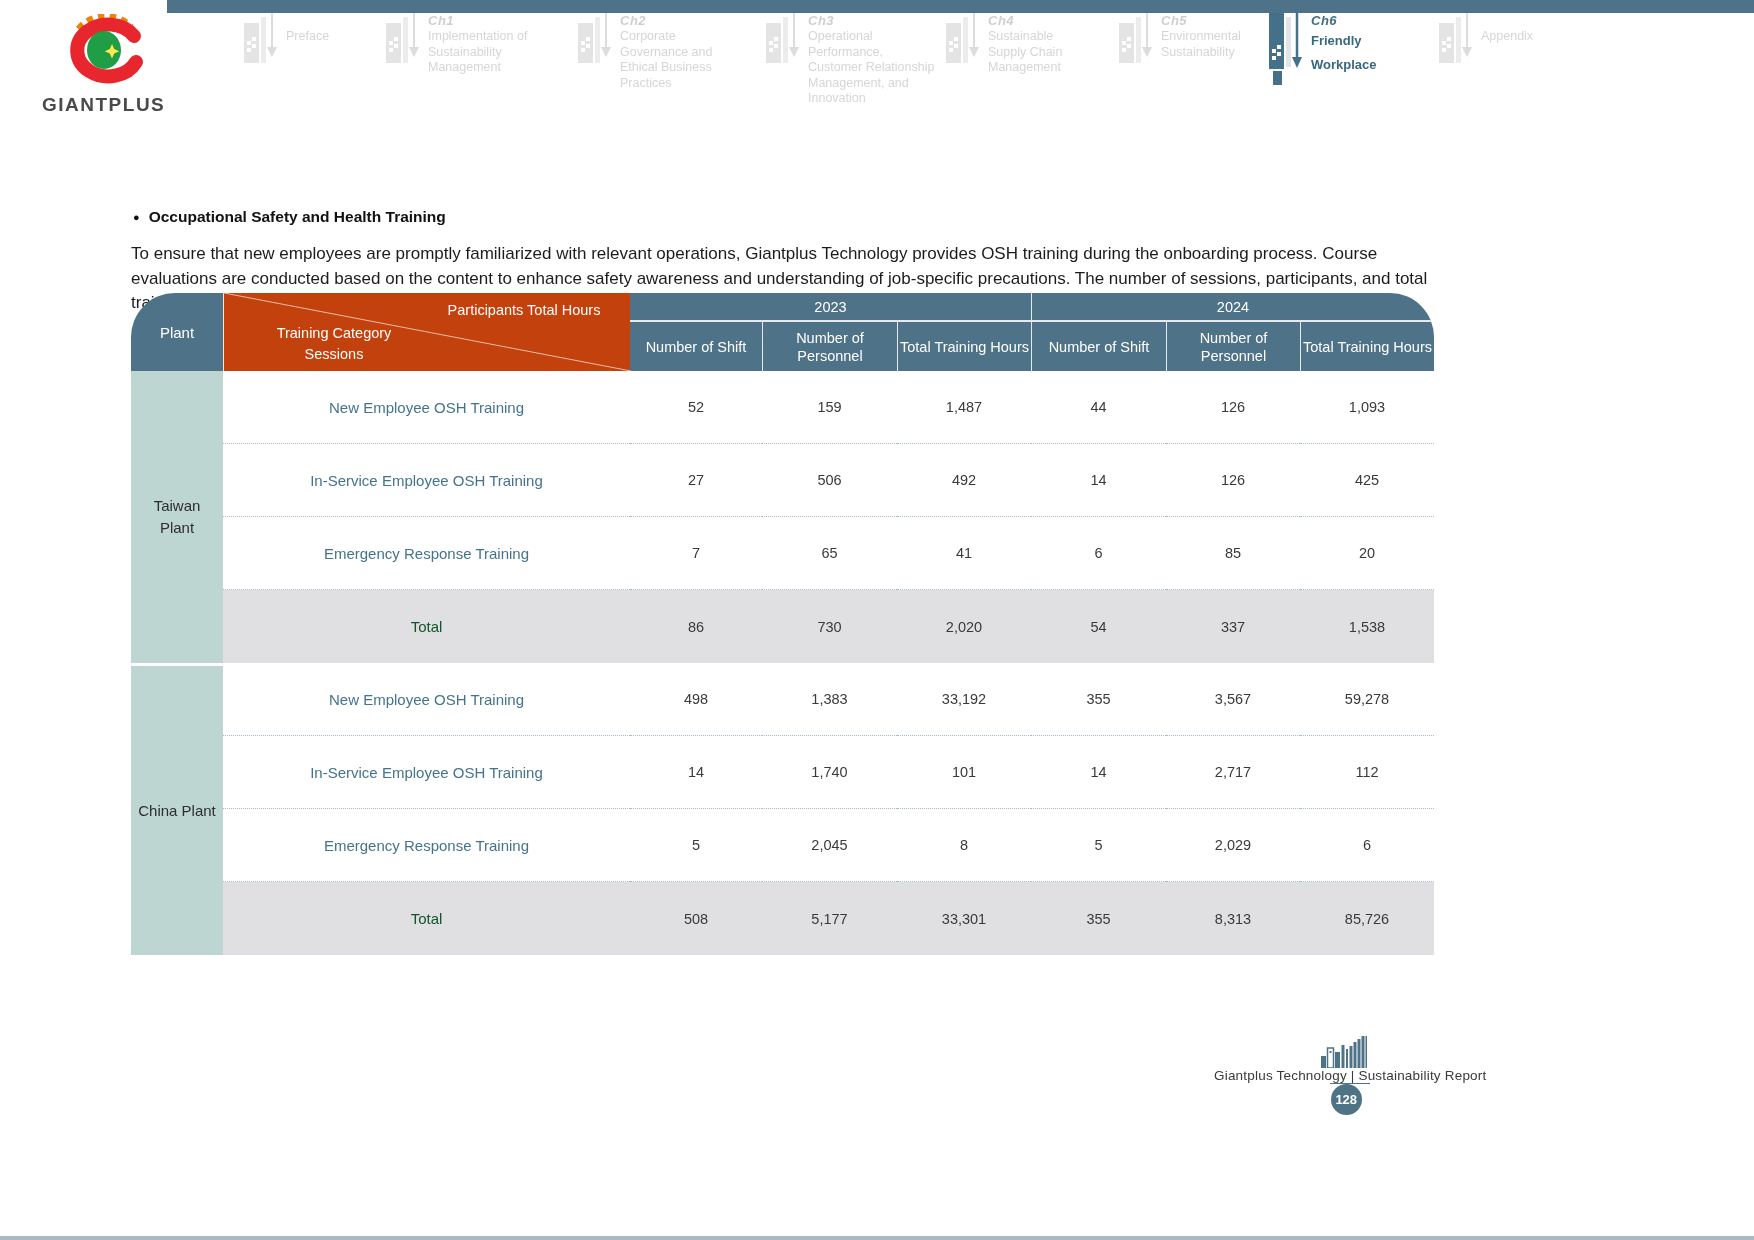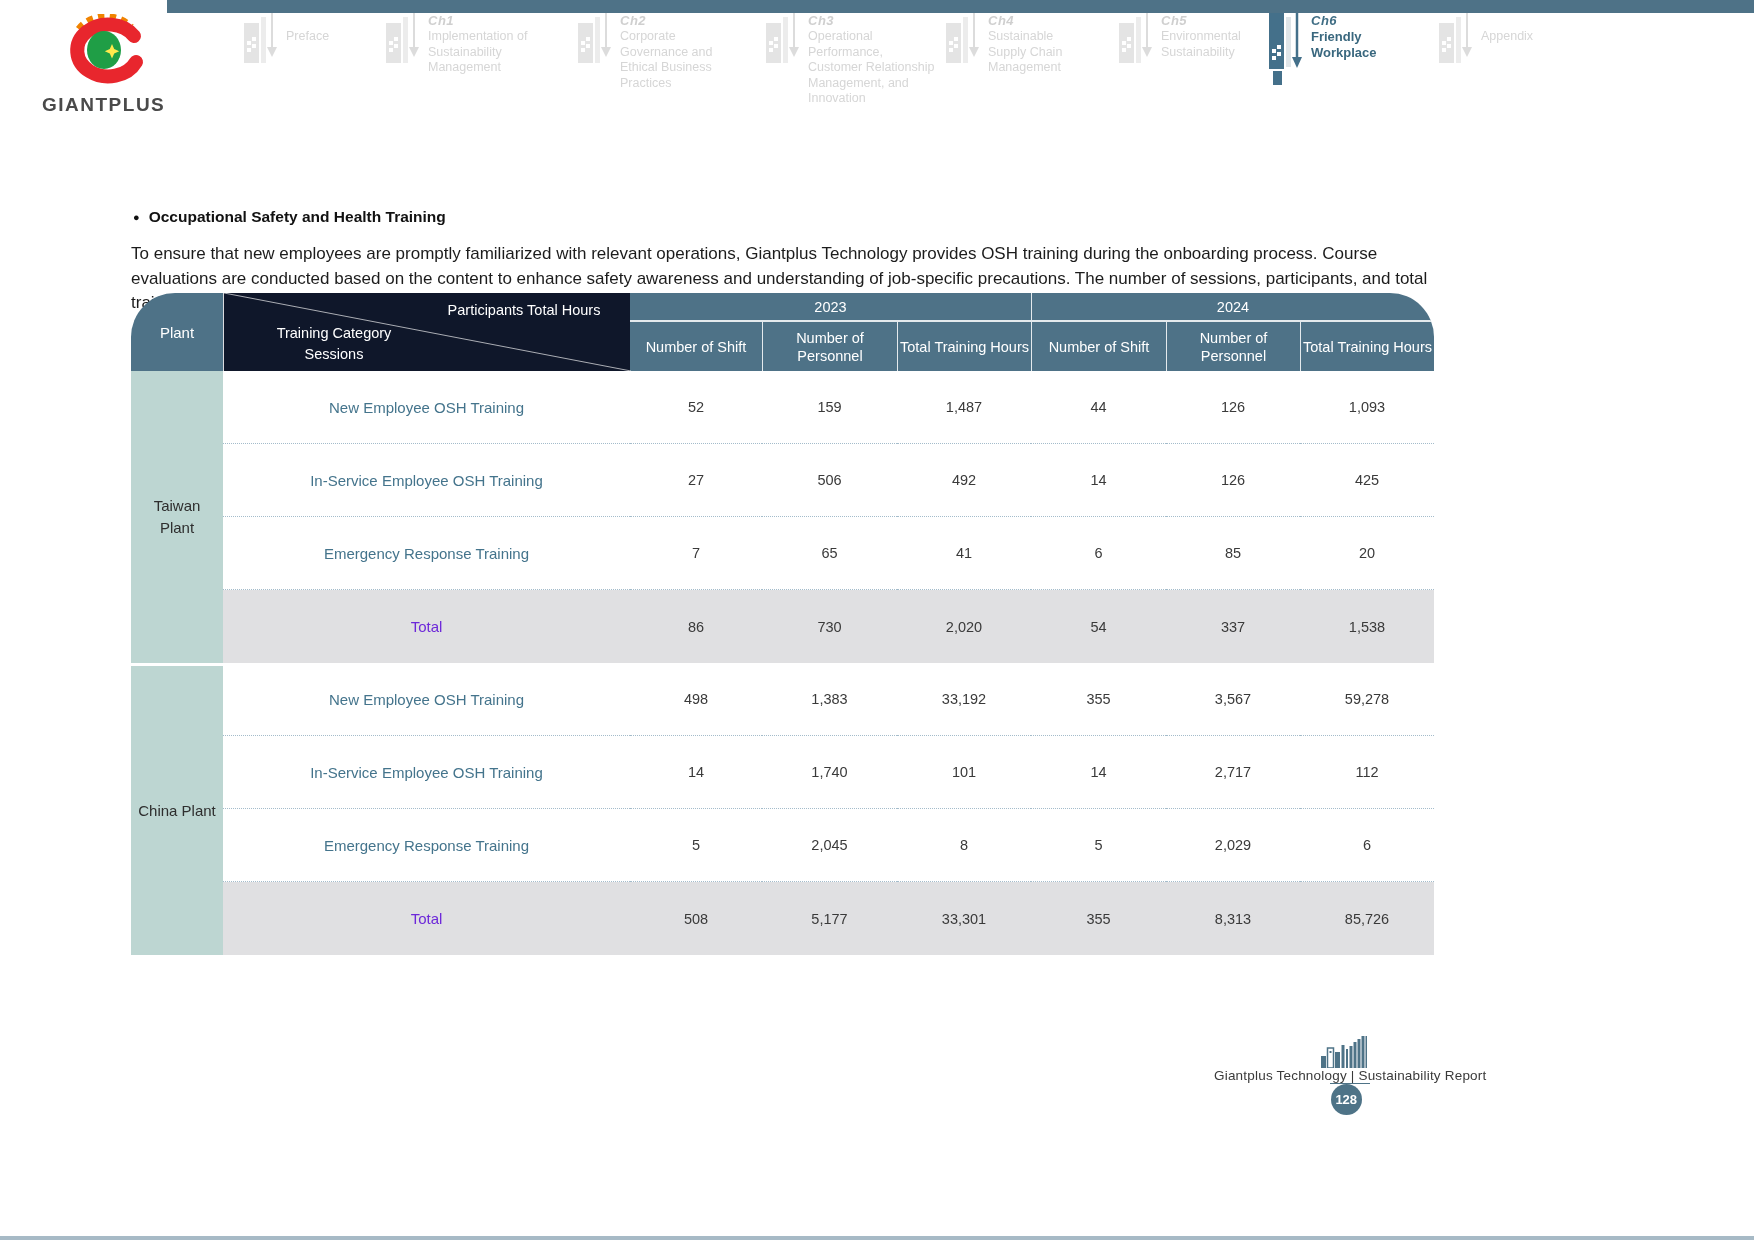--- a/index.html
+++ b/index.html
@@ -8,58 +8,58 @@
     font-family:"Liberation Sans", sans-serif;overflow:hidden;
   }
   
   .topbar{position:absolute;left:167px;top:0;width:1587px;height:13px;background:#4e7287;}
   .nav-item{position:absolute;top:13px;display:flex;gap:9px;align-items:flex-start;cursor:pointer;}
   .bldg{flex:0 0 auto;}
   .nav-text{display:flex;flex-direction:column;}
   .nav-ch{font-style:italic;font-weight:700;font-size:13px;letter-spacing:.5px;color:#cfcfcf;min-height:16px;line-height:16px;}
   .nav-label{font-size:12.5px;line-height:15.5px;color:#d6d6d6;}
   .nav-item.active .nav-ch{color:#3f6d84;}
-  .nav-item.active .nav-label{color:#39677e;font-weight:700;font-size:13px;line-height:16px;}
+  .nav-item.active .nav-label{color:#39677e;font-weight:700;font-size:13px;line-height:24px;}
   
   .logo{position:absolute;left:42px;top:14px;width:120px;text-align:center;}
   .logo-word{font-size:19px;font-weight:700;letter-spacing:1.5px;color:#4a4a4a;margin-top:2px;
              font-family:"Liberation Sans",sans-serif;}
   
   .heading{position:absolute;left:133px;top:208px;font-size:15.5px;font-weight:700;color:#111;
            display:flex;align-items:center;gap:9px;}
   .bullet{font-size:11px;color:#111;line-height:1;}
   .para{position:absolute;left:131px;top:242px;width:1312px;font-size:17px;line-height:24.5px;color:#1c1c1c;}
   
   .table-wrap{position:absolute;left:131px;top:293px;width:1303px;border-radius:44px 44px 0 0;overflow:hidden;}
   .grid{display:grid;
         grid-template-columns:92px 407px 132px 135px 134px 135px 134px 134px;
         grid-template-rows:29px 49px repeat(8,73px);}
   .th{background:#4e7287;color:#fff;display:flex;align-items:center;justify-content:center;text-align:center;
       font-size:14.5px;}
   .plant-h{grid-area:1/1/3/2;font-size:15px;}
-  .diag{grid-area:1/2/3/3;position:relative;background:#0f172a;color:#fff;
+  .diag{grid-area:1/2/3/3;position:relative;background:#c2410c;color:#fff;
         border-left:1px solid rgba(255,255,255,.85);}
   .diag svg{position:absolute;inset:0;}
   .diag-top{position:absolute;top:7px;right:26px;width:160px;text-align:center;font-size:14.5px;line-height:21px;}
   .diag-bottom{position:absolute;bottom:6px;left:40px;width:140px;text-align:center;font-size:14.5px;line-height:21px;}
   .year{font-size:14.5px;border-bottom:2px solid rgba(255,255,255,.85);}
   .y23{grid-area:1/3/2/6;}
   .y24{grid-area:1/6/2/9;border-left:1px solid rgba(255,255,255,.85);}
   .sub{line-height:18px;font-size:14.5px;}
   .bl{border-left:1px solid rgba(255,255,255,.85);}
   .plant-cell{background:#bdd6d2;color:#2e2e2e;font-size:15px;line-height:22px;display:flex;flex-direction:column;
               align-items:center;justify-content:center;text-align:center;}
   .pc-tw{grid-area:3/1/7/2;}
   .pc-cn{grid-area:7/1/11/2;border-top:3px solid #fff;}
   .cell{display:flex;align-items:center;justify-content:center;text-align:center;background:#fff;}
   .cat{color:#44748c;font-size:15px;}
   .num{color:#3a3a3a;font-size:14.5px;}
   .dot{border-bottom:1px dotted #a4bccb;}
   .tot{background:#e0e0e2;}
-  .tot.cat{color:#6d28d9;}
+  .tot.cat{color:#14532d;}
   
   .footer{position:absolute;left:1204px;top:1036px;display:flex;align-items:center;flex-direction:column;}
   .footer-text{font-size:13.5px;color:#3a3a3a;margin-left:10px;letter-spacing:.2px;}
   .footer-line{width:40px;height:0;border-top:1.5px solid #4e7387;margin-left:10px;}
   .page-badge{width:31px;height:31px;border-radius:50%;background:#4e7387;color:#fff;font-size:13px;font-weight:700;
               display:flex;align-items:center;justify-content:center;margin-left:2px;}
   .bottom-strip{position:absolute;left:0;bottom:0;width:100%;height:4px;background:#a7bac6;}
 </style>
 </head>
 <body>

